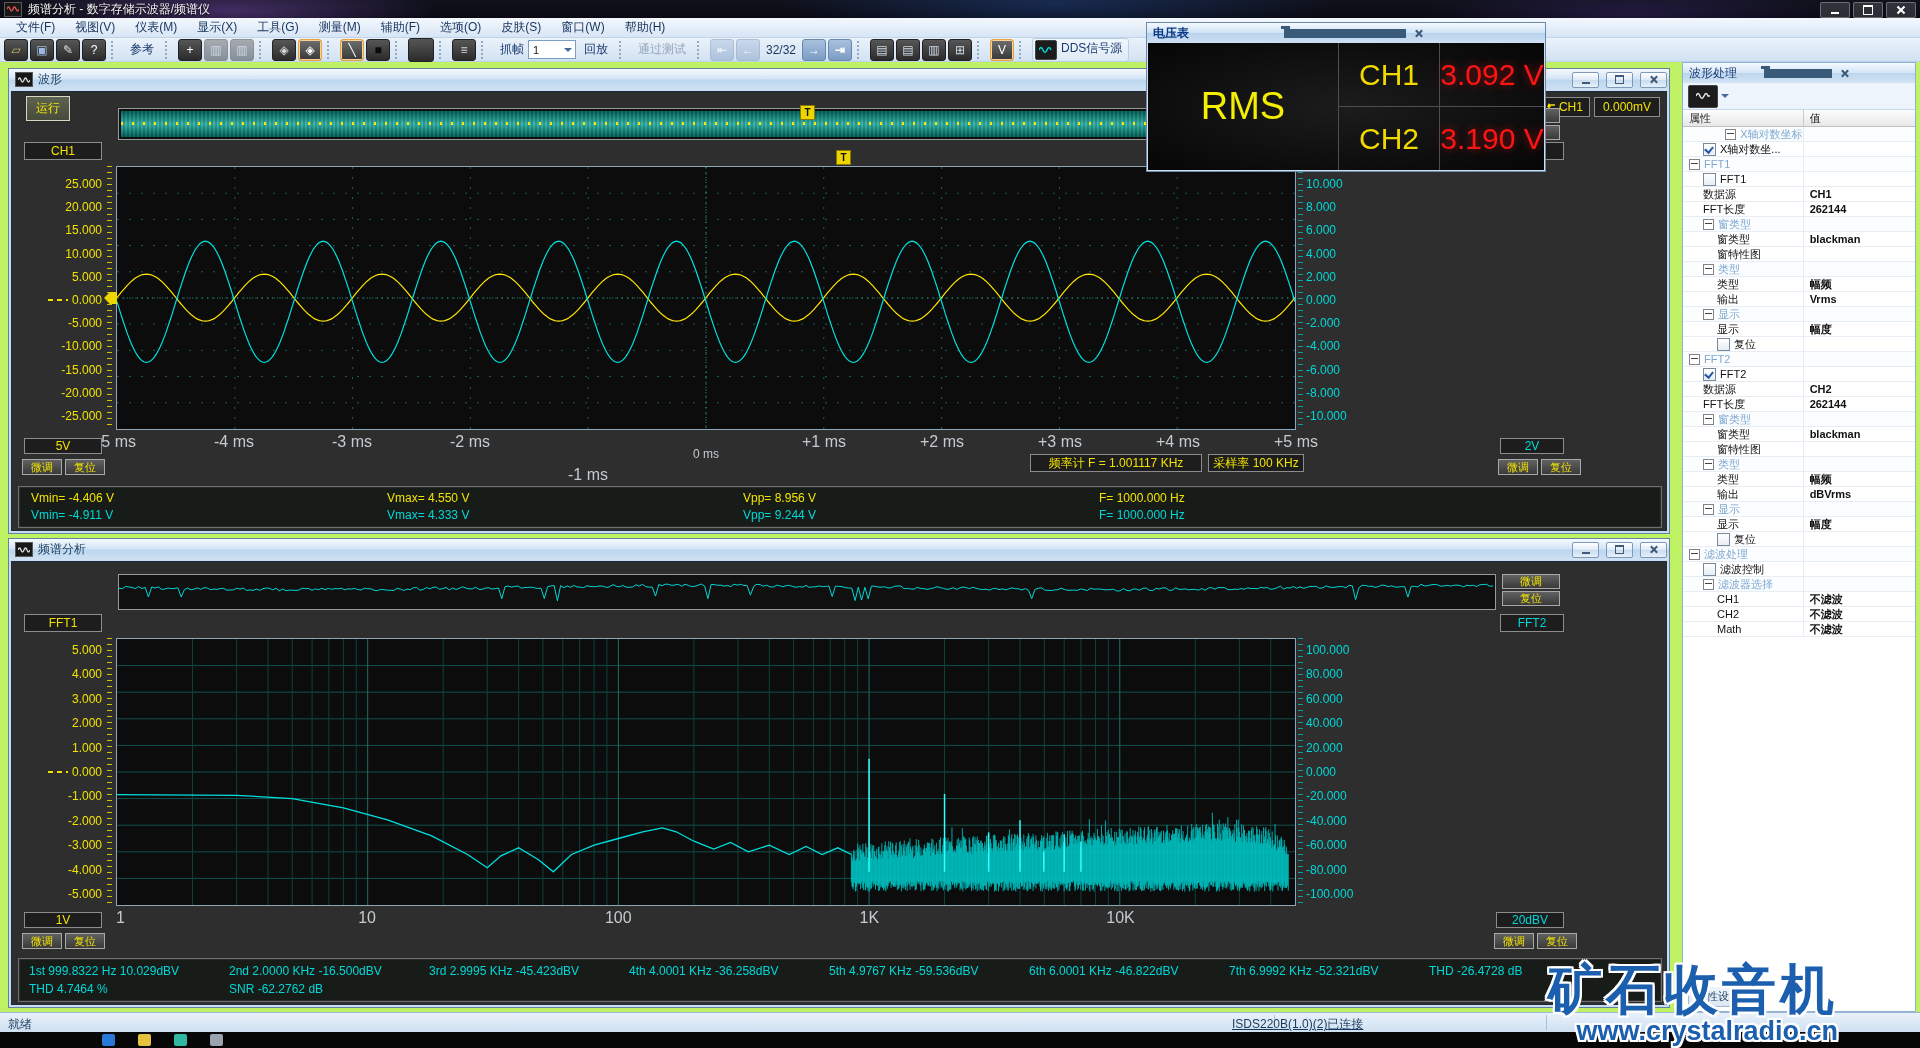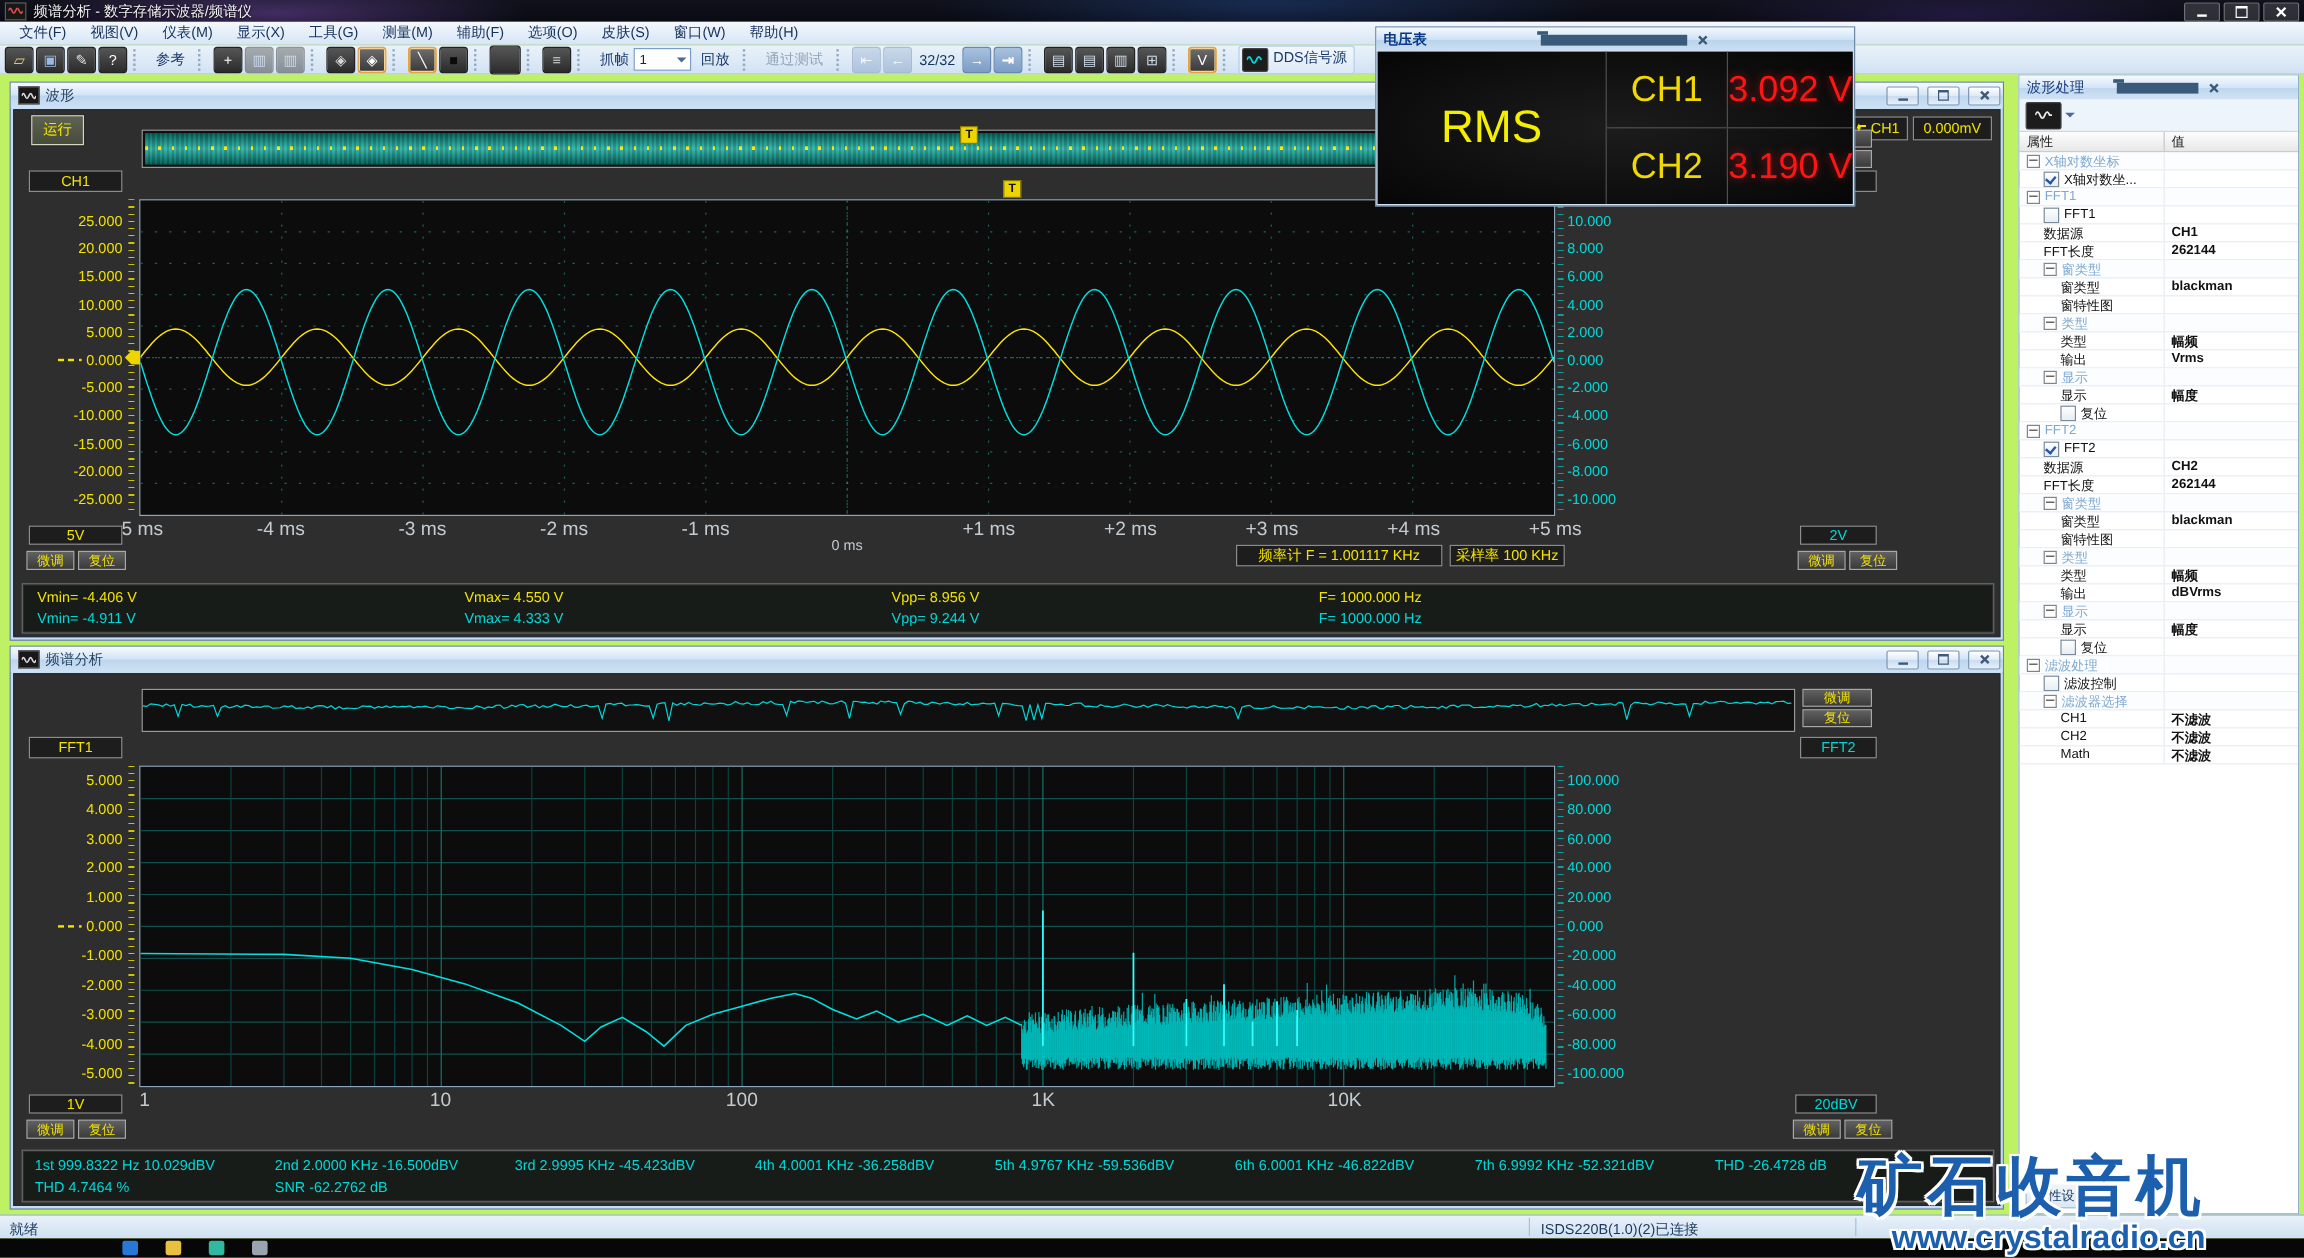--- a/index.html
+++ b/index.html
@@ -482,21 +482,21 @@
             <span>-10.000</span>
           </div>
         </div>
       <span class="cbox" style="left:1488px;top:50px;width:64px;height:18px;">CH2</span>
 
       <div class="xlabs" id="wf-xlabels" style="left:104px;top:341px;width:1180px;height:14px;">
           <span class="xlab" style="left: 0%;">-5 ms</span>
           <span class="xlab" style="left: 10%;">-4 ms</span>
           <span class="xlab" style="left: 20%;">-3 ms</span>
           <span class="xlab" style="left: 30%;">-2 ms</span>
-          <span class="xlab" style="left: 40%;">-1 ms</span>
+          <span class="xlab" style="left: 40%; margin-top: 33px;">-1 ms</span>
           <span class="xlab" style="left: 60%;">+1 ms</span>
           <span class="xlab" style="left: 70%;">+2 ms</span>
           <span class="xlab" style="left: 80%;">+3 ms</span>
           <span class="xlab" style="left: 90%;">+4 ms</span>
           <span class="xlab" style="left: 100%;">+5 ms</span>
         </div>
       <div class="xzero" style="left:104px;top:355px;width:1180px;">0 ms</div>
 
       <span class="ybox" style="left:12px;top:346px;width:78px;height:16px;">5V</span>
       <div class="frpair" style="left:10px;top:367px;">
@@ -1531,21 +1531,21 @@
           </svg>
       </span>
       <span class="dd-arr"></span>
     </div>
     <div class="pg-head">
       <div class="h1">属性</div>
       <div class="h2">值</div>
     </div>
     <div id="prop-rows">
         <div class="prow group">
-          <div class="pcell plab" style="padding-left: 6px;">
+          <div class="pcell plab" style="padding-left: 6px; justify-content: flex-end;">
             <span class="minusbox"></span>
             <span class="gtext">X轴对数坐标</span>
           </div>
           <div class="pcell pval"></div>
         </div>
         <div class="prow">
           <div class="pcell plab" style="padding-left: 20px;">
             <span class="pcheck on"></span>
             <span>X轴对数坐...</span>
           </div>
@@ -1788,21 +1788,21 @@
             <span>不滤波</span>
           </div>
         </div>
       </div>
     <div class="sb-tab">属性设...</div>
   </div>
 
   <div id="statusbar">
     <span class="st" style="left:8px;">就绪</span>
     <span class="stsep" style="left:1274px;"></span>
-    <span class="st" style="left:1284px;">ISDS220B(1.0)(2)已连接</span>
+    <span class="st" style="left:1232px;text-decoration:underline;">ISDS220B(1.0)(2)已连接</span>
     <span class="stsep" style="left:1546px;"></span>
   </div>
   <div id="taskbar">
     <span class="tk" style="left:102px;background:#2878d8;"></span>
     <span class="tk" style="left:138px;background:#e8c040;"></span>
     <span class="tk" style="left:174px;background:#30b8a0;"></span>
     <span class="tk" style="left:210px;background:#9aa4ae;"></span>
   </div>
   <div id="watermark">
     <div class="w1">矿石收音机</div>

